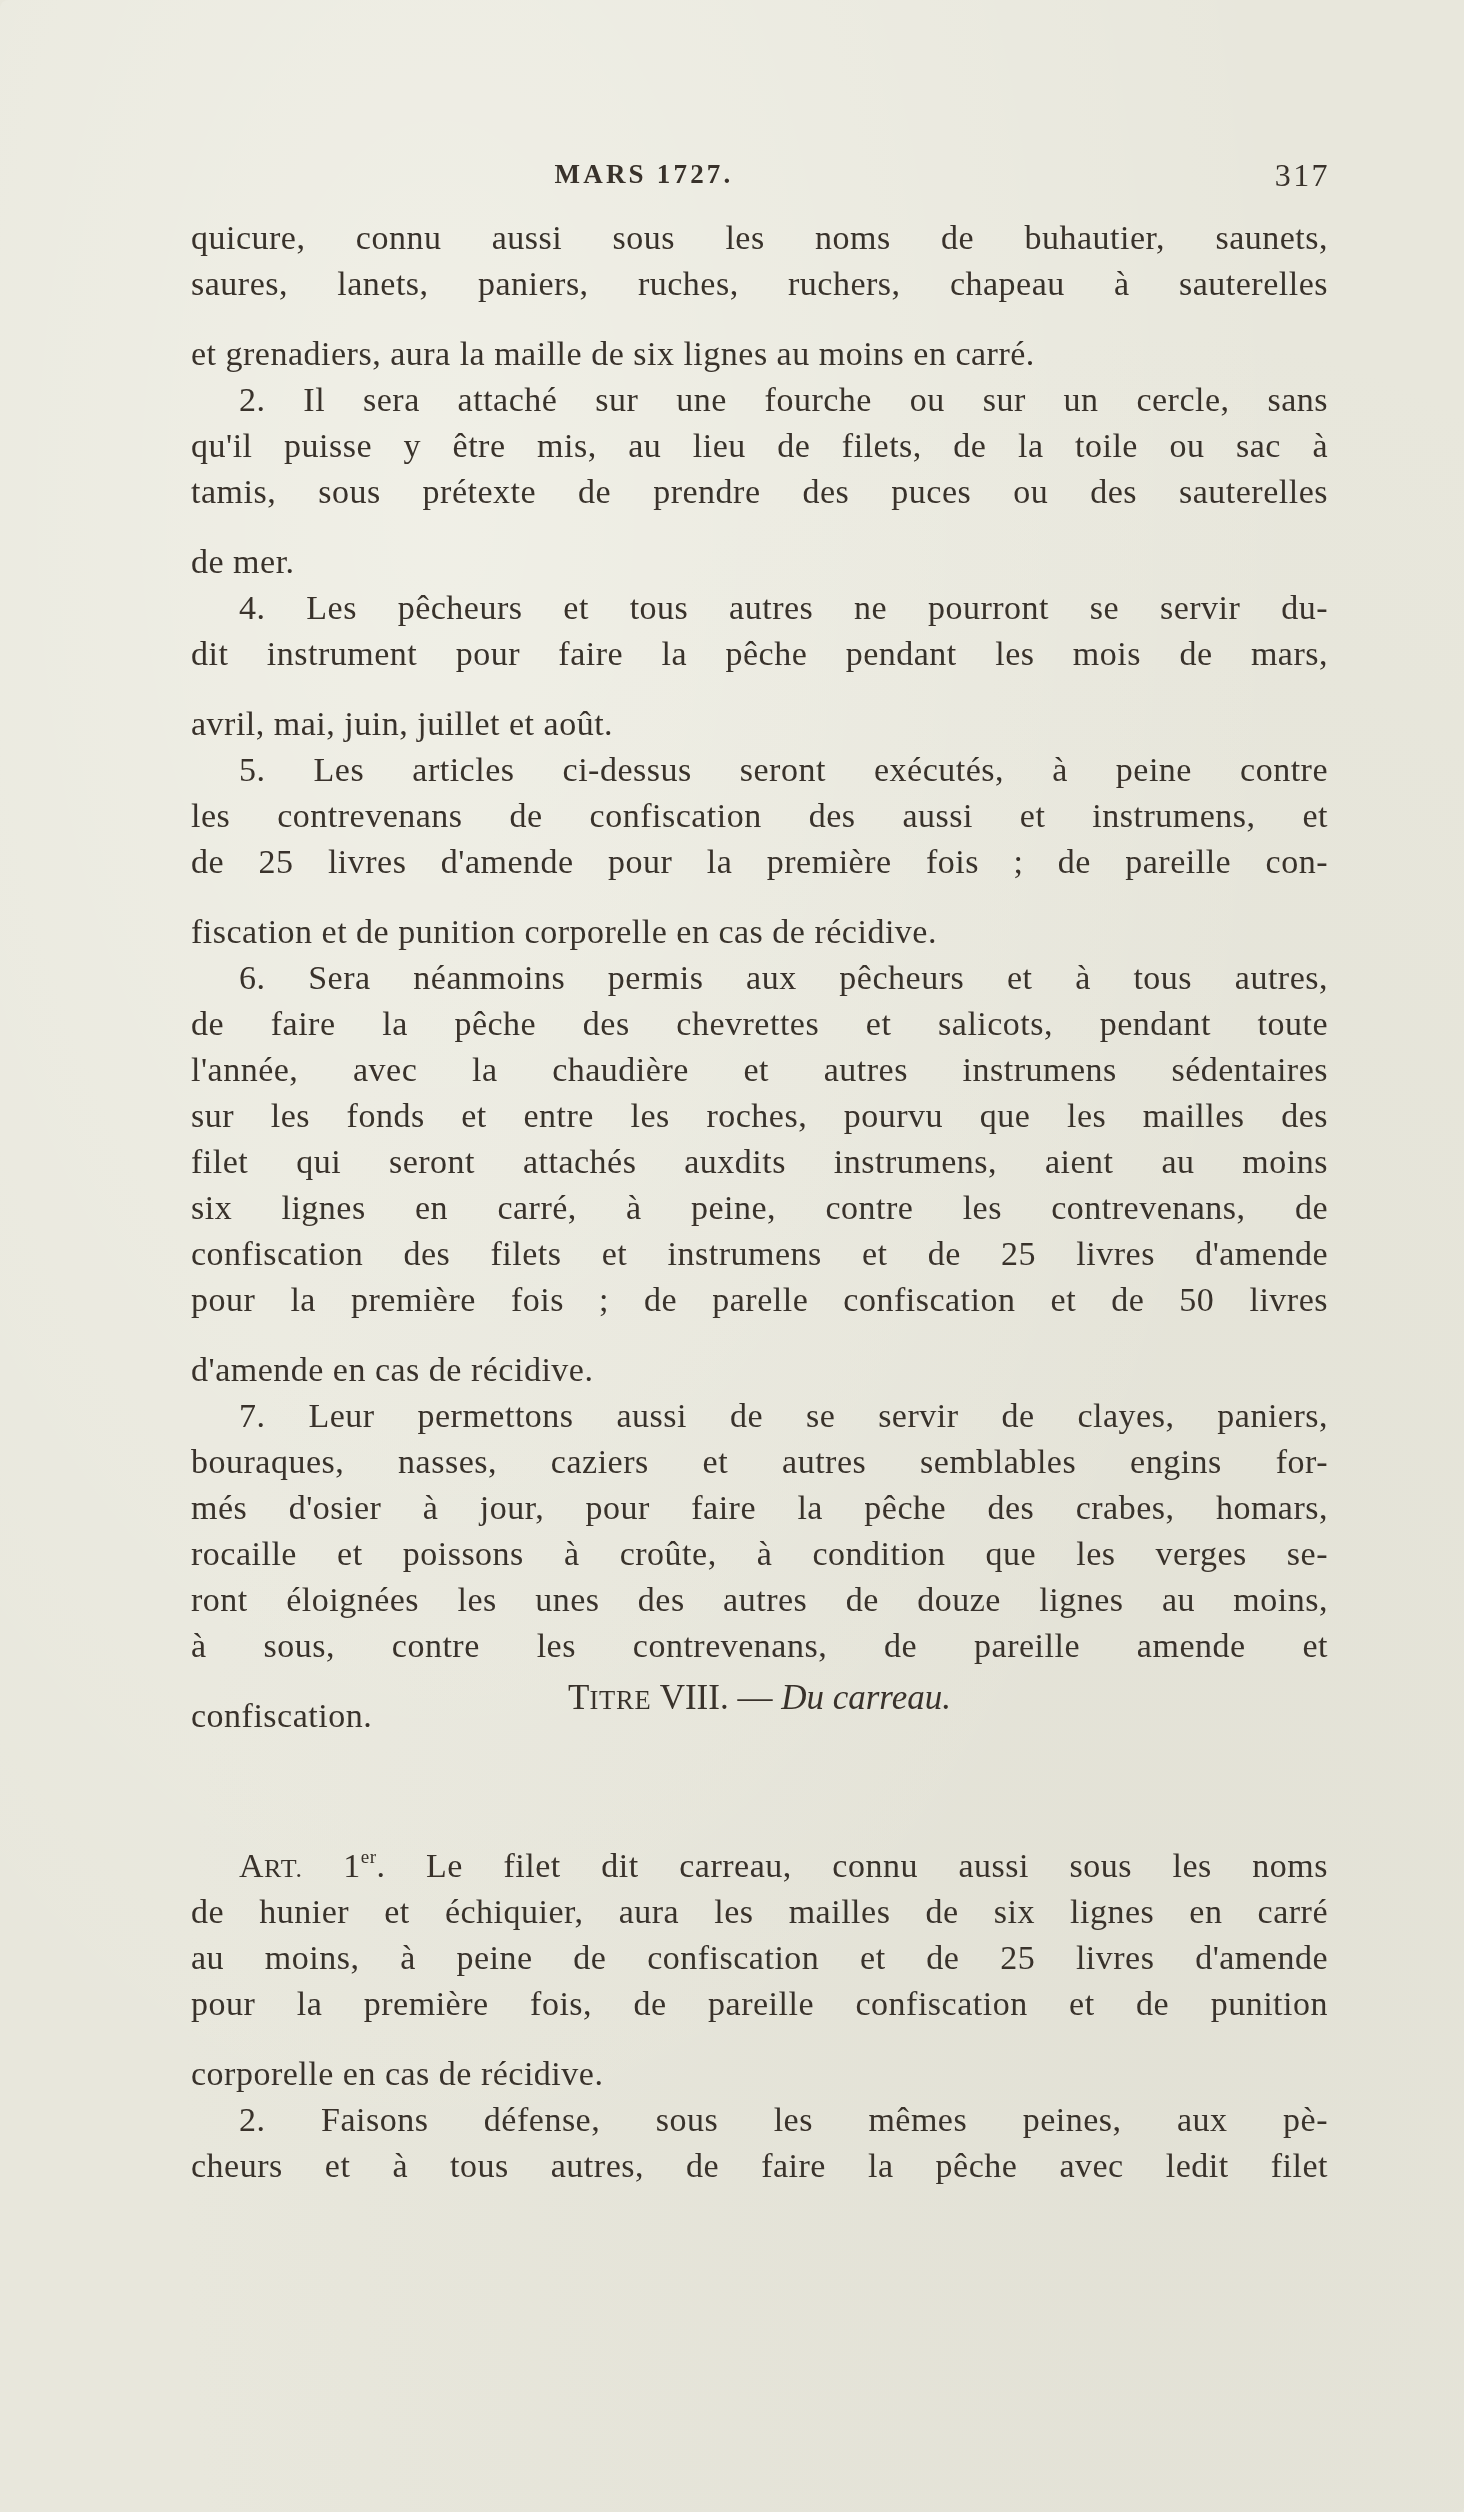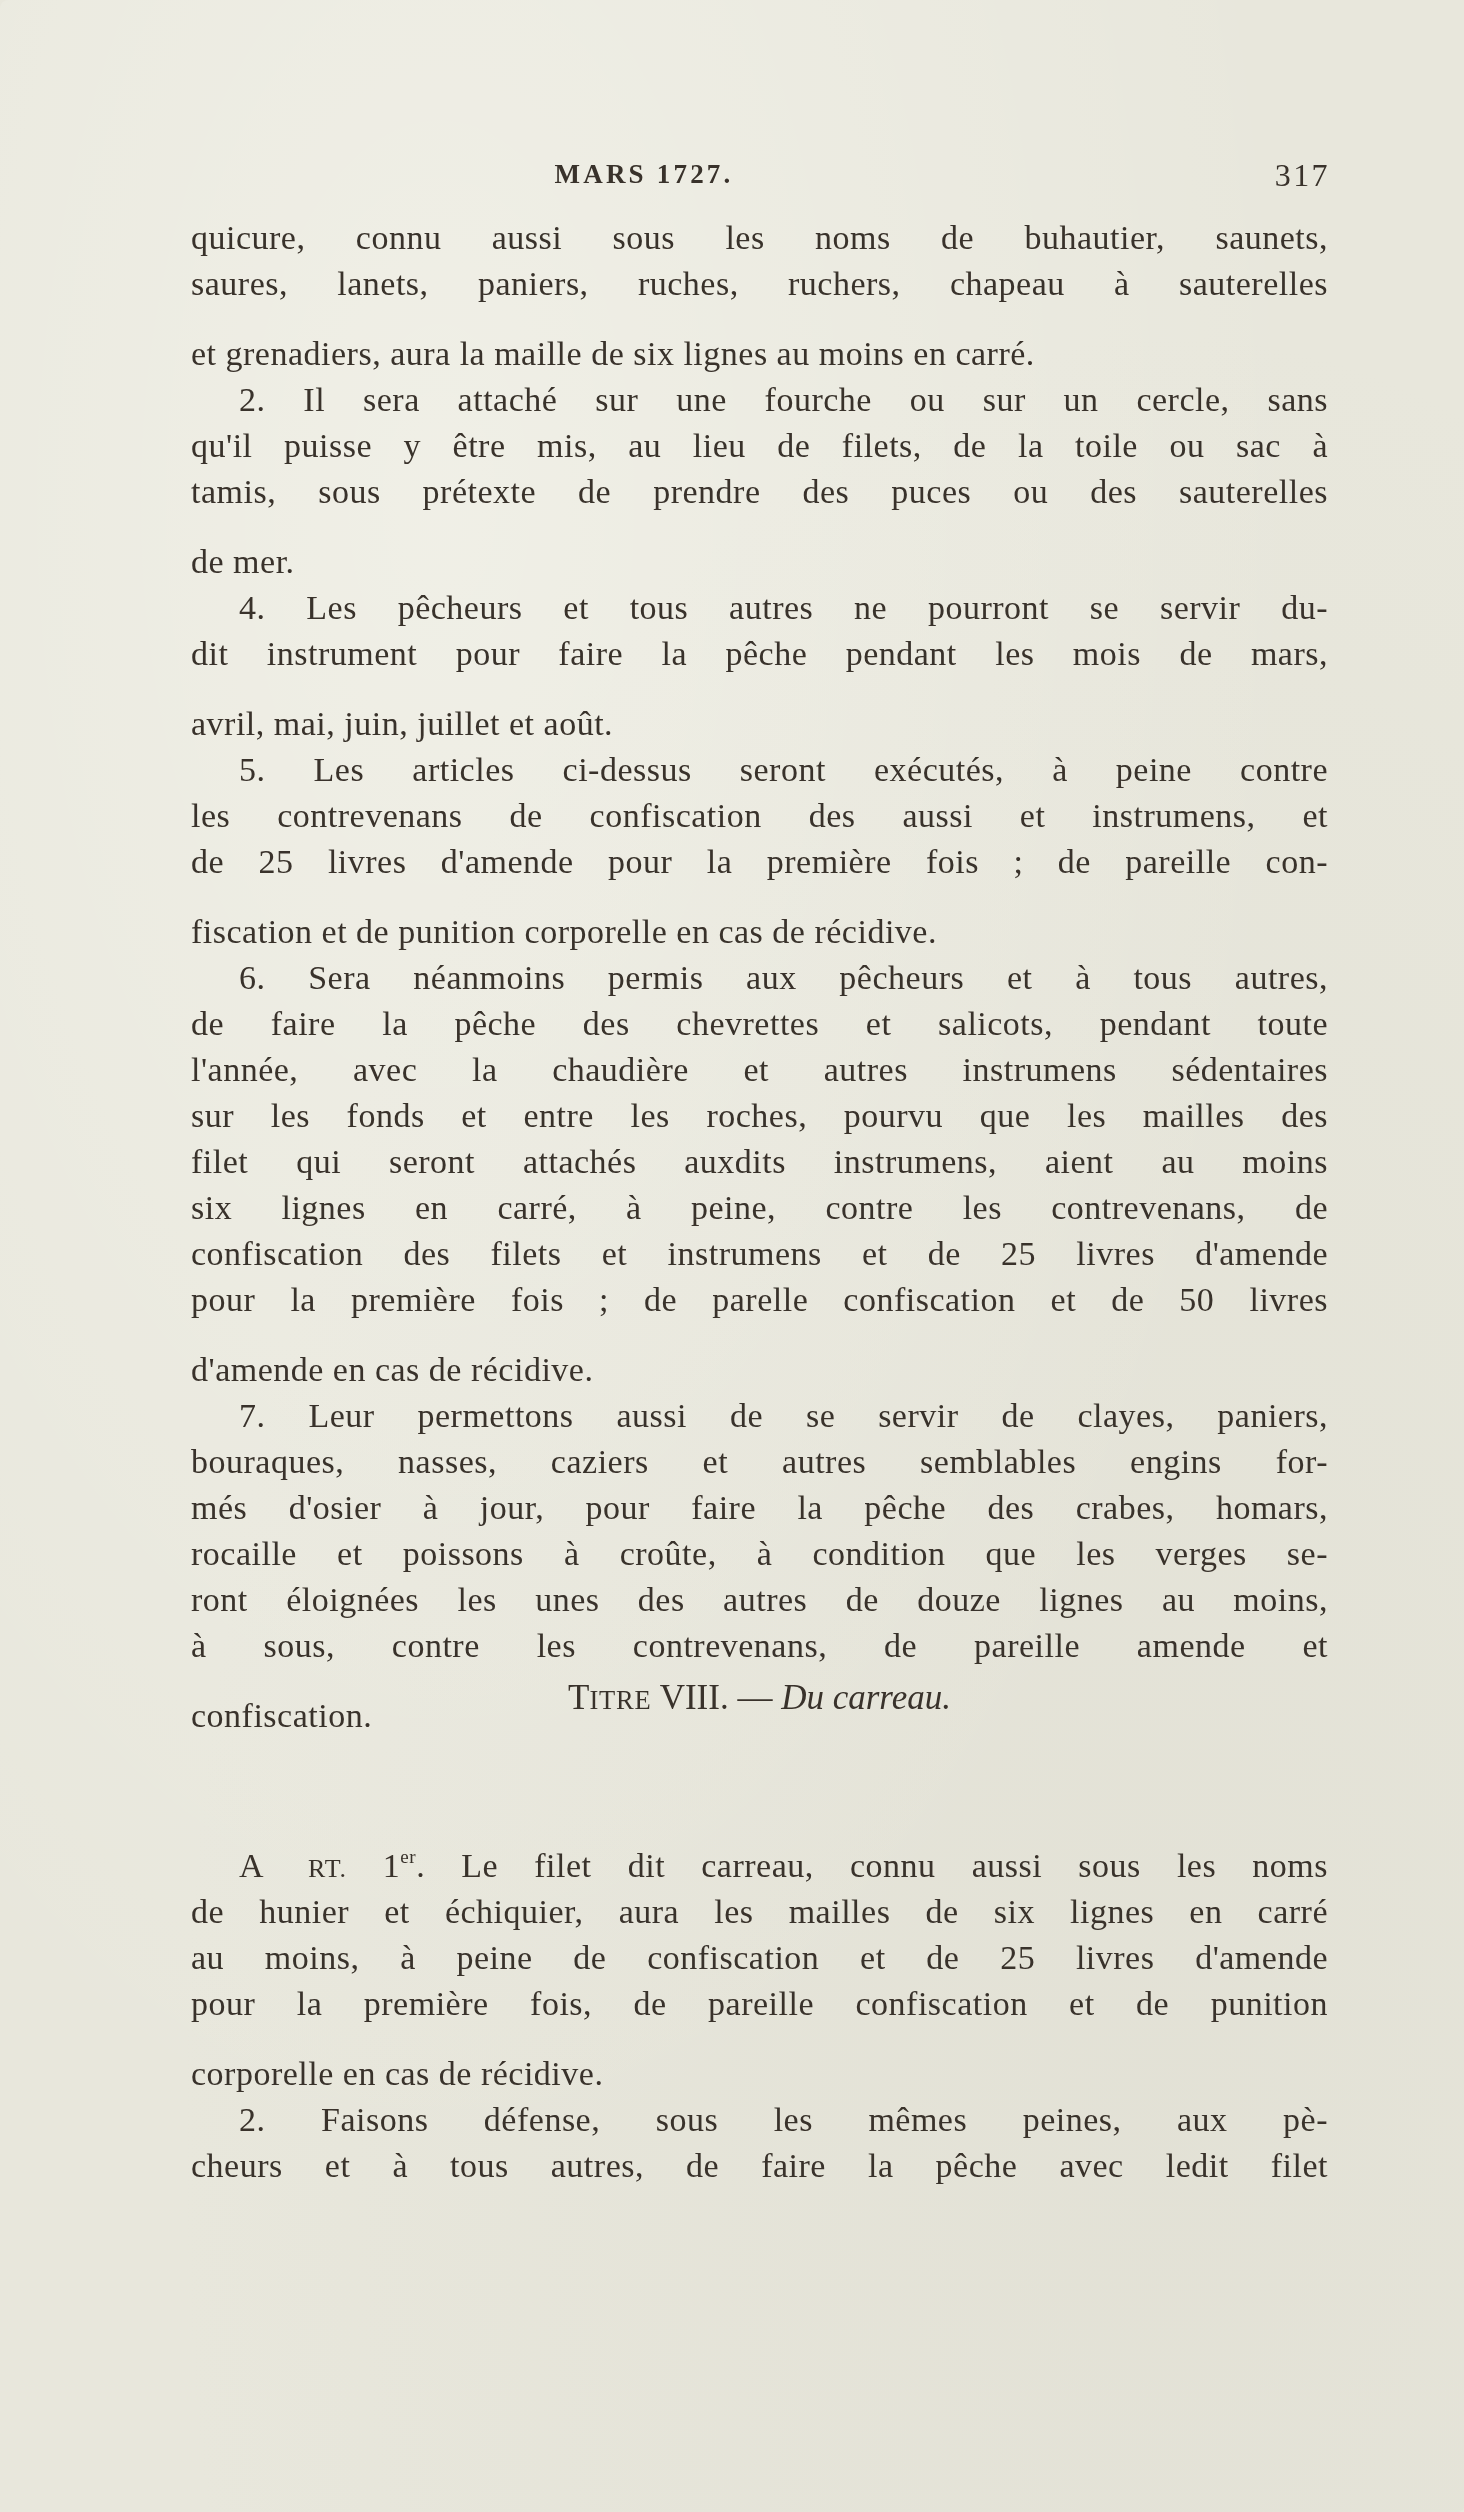--- a/index.html
+++ b/index.html
@@ -87,21 +87,21 @@
   .section-title .italic { font-style: italic; }
   .body-text-2 {
     position: absolute;
     left: 191px;
     top: 1843px;
     width: 1137px;
     font-size: 34px;
     line-height: 46px;
   }
   .smallcaps-art .cap { font-size: 34px; }
-  .smallcaps-art .small { font-size: 26px; letter-spacing: 0.8px; margin-left: 44px; }
+  .smallcaps-art .small { font-size: 26px; letter-spacing: 0.8px; }
   sup.ordinal {
     font-size: 19px;
     vertical-align: 14.4px;
     line-height: 0;
   }
 </style>
 </head>
 <body>
 
 <div class="page">

